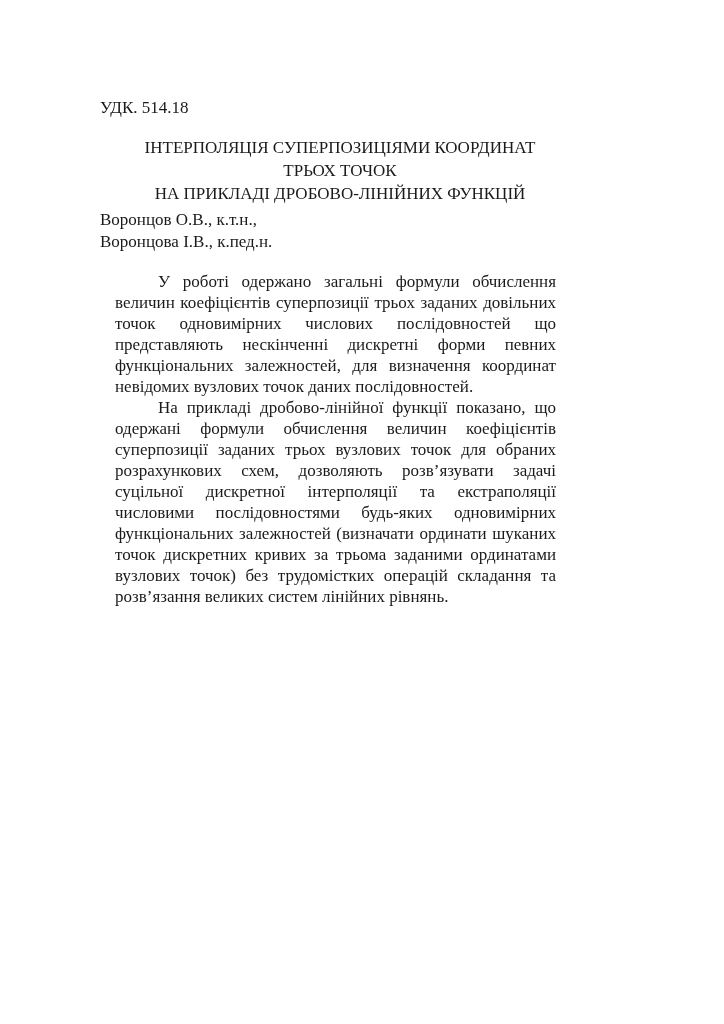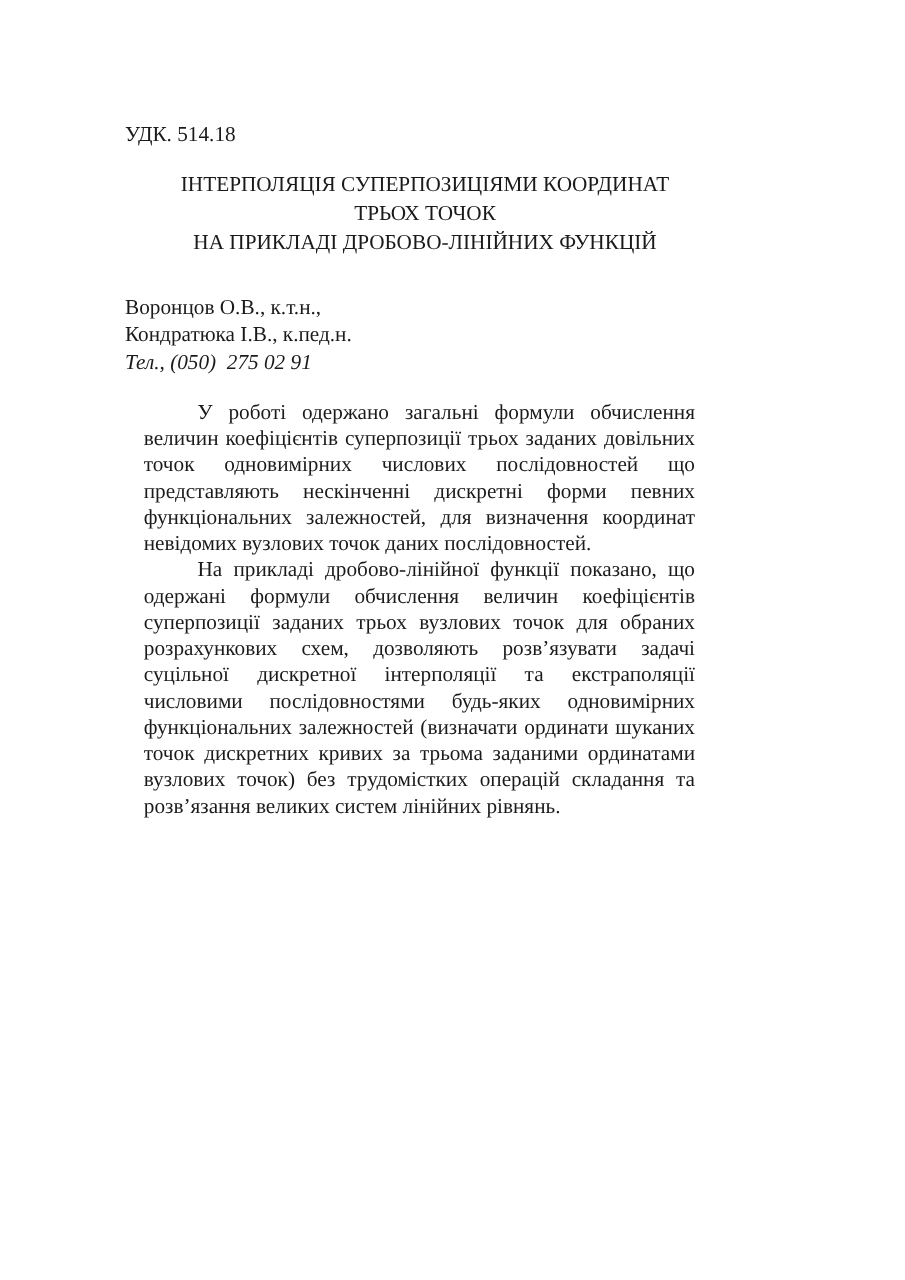--- a/index.html
+++ b/index.html
@@ -32,21 +32,21 @@
     font-size: 17px;
     font-weight: normal;
     text-align: center;
     line-height: 23px;
   }
   .title-line {
     display: block;
     margin-left: 24px;
   }
   .authors {
-    margin-top: 30px;
+    margin-top: 4px;
   }
   .italic {
     font-style: italic;
   }
   .phone {
     white-space: pre-wrap;
   }
   .abstract {
     margin-top: 18px;
     margin-left: 15px;
@@ -66,22 +66,21 @@
 
   <h1 class="title">
     <span class="title-line">ІНТЕРПОЛЯЦІЯ СУПЕРПОЗИЦІЯМИ КООРДИНАТ ТРЬОХ ТОЧОК</span>
     <span class="title-line">НА ПРИКЛАДІ ДРОБОВО-ЛІНІЙНИХ ФУНКЦІЙ</span>
   </h1>
 
   <div class="authors">
 
     <p>Воронцов О.В., к.т.н.,</p>
 
-    <p>Кондратюка І.В., к.пед.н.</p>
-    <p class="italic phone">Тел., (050)  275 02 91</p>
+    <p>Воронцова І.В., к.пед.н.</p>
 
   </div>
 
   <div class="abstract">
     <p>У роботі одержано загальні формули обчислення величин коефіцієнтів суперпозиції трьох заданих довільних точок одновимірних числових послідовностей що представляють нескінченні дискретні форми певних функціональних залежностей, для визначення координат невідомих вузлових точок даних послідовностей.</p>
     <p>На прикладі дробово-лінійної функції показано, що одержані формули обчислення величин коефіцієнтів суперпозиції заданих трьох вузлових точок для обраних розрахункових схем, дозволяють розв’язувати задачі суцільної дискретної інтерполяції та екстраполяції числовими послідовностями будь-яких одновимірних функціональних залежностей (визначати ординати шуканих точок дискретних кривих за трьома заданими ординатами вузлових точок) без трудомістких операцій складання та розв’язання великих систем лінійних рівнянь.</p>
   </div>
 
 </div>
 

